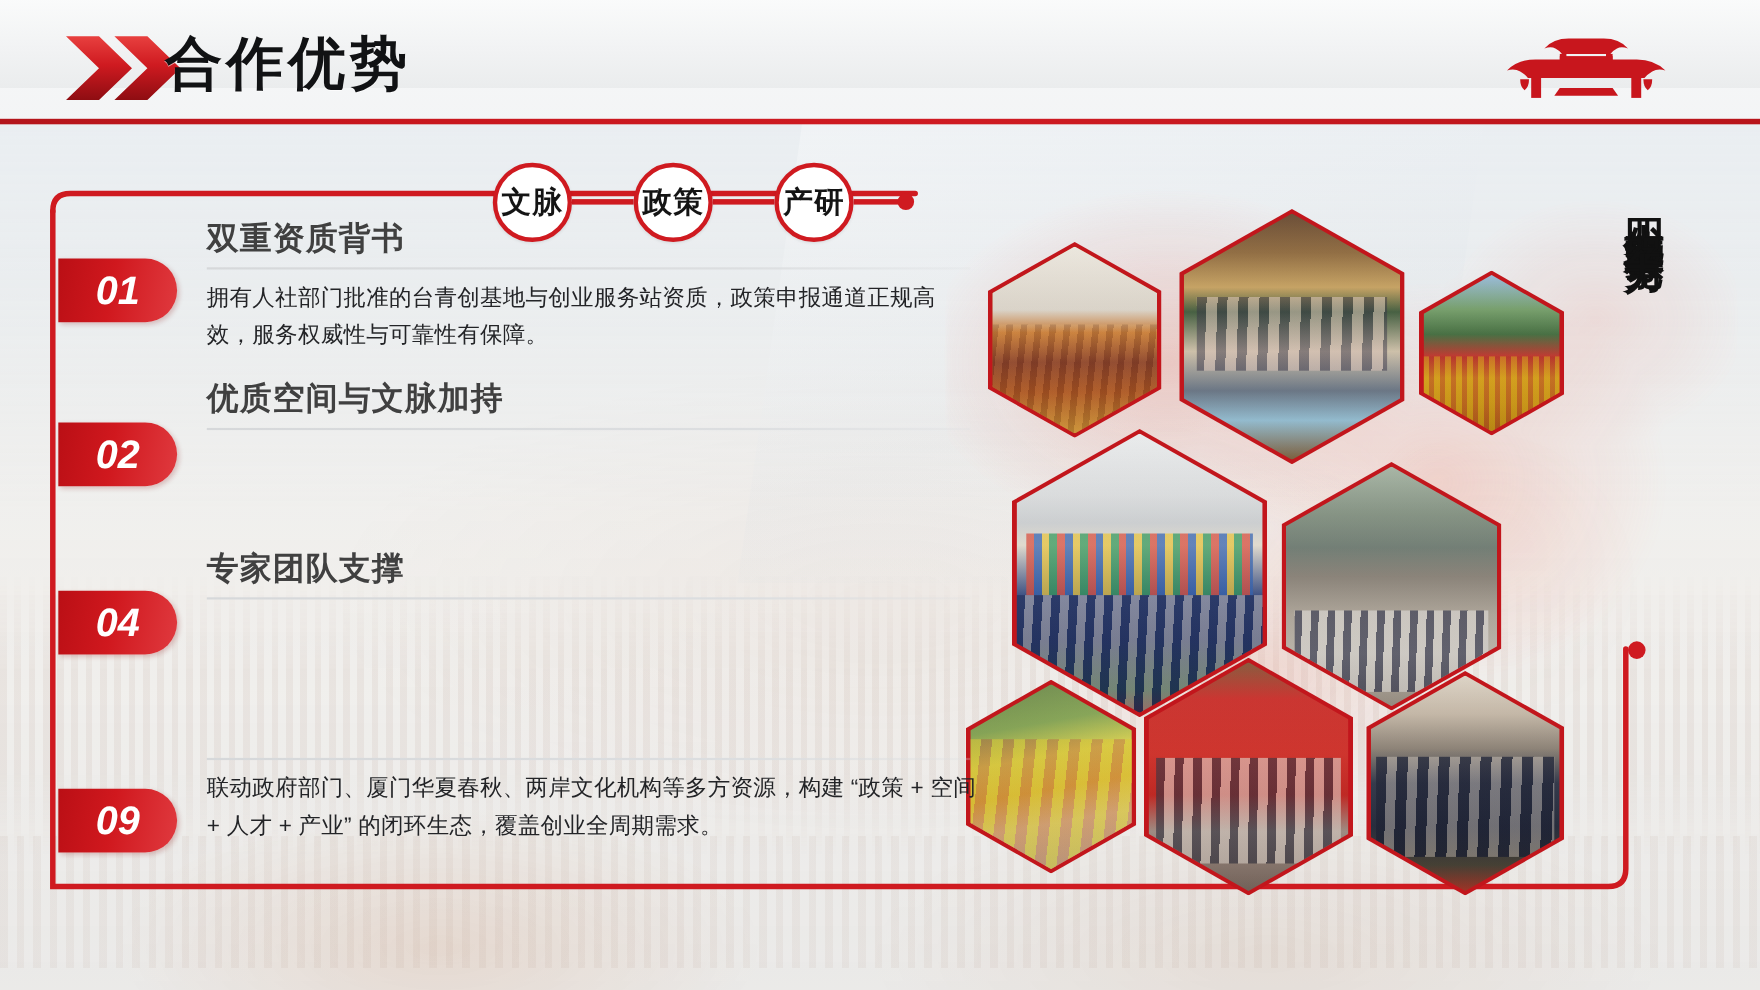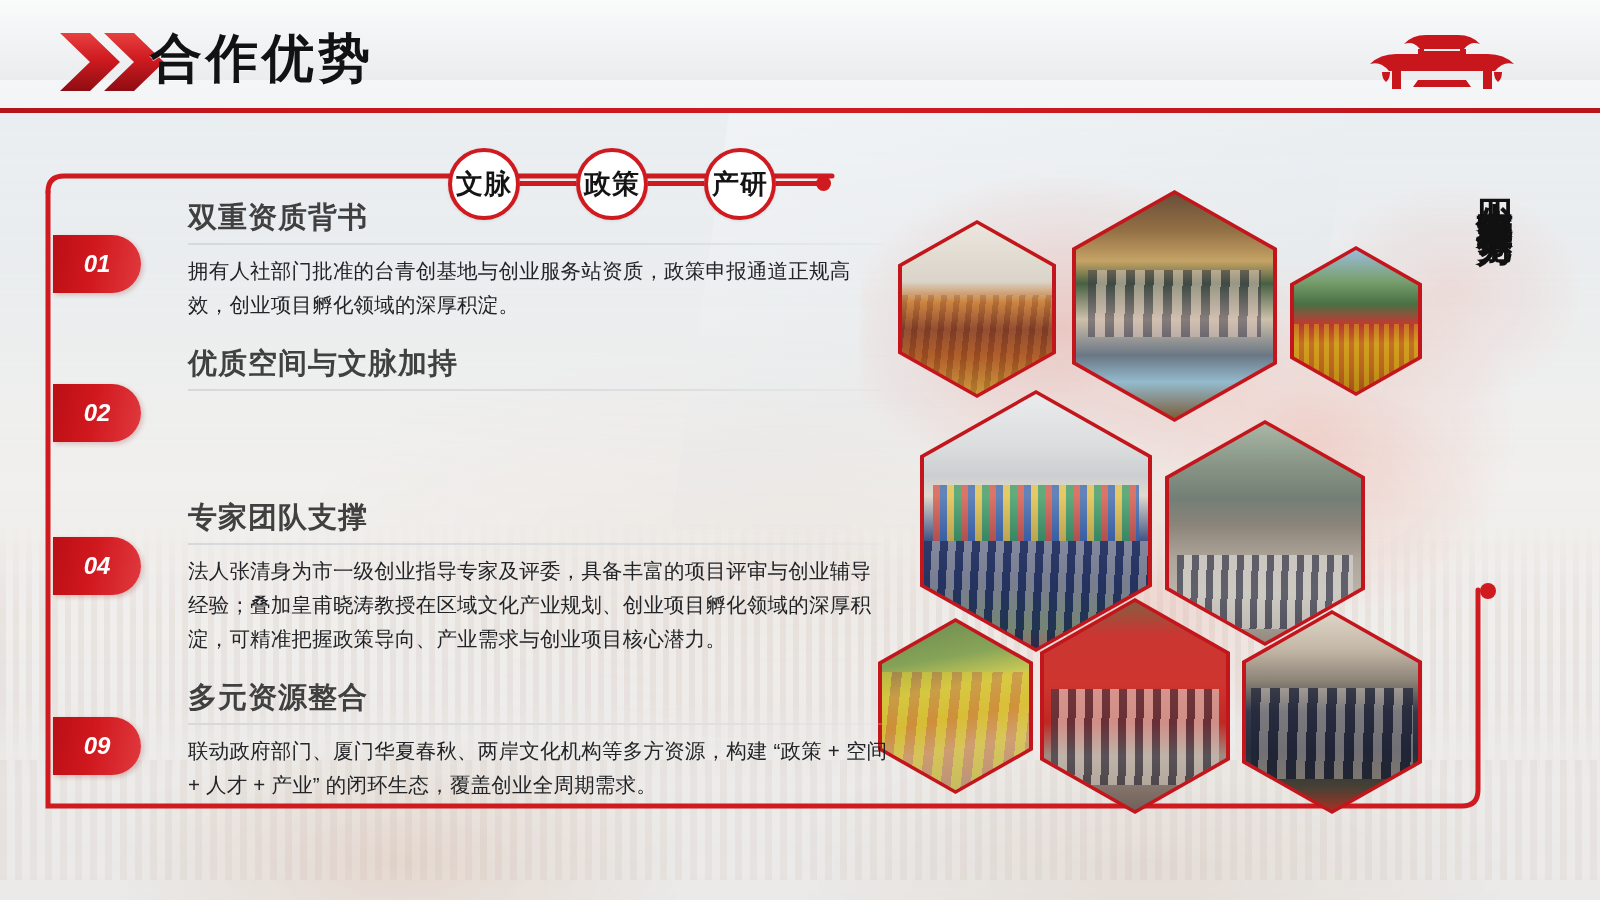--- a/index.html
+++ b/index.html
@@ -79,24 +79,24 @@
   .b1{left:0;} .b2{left:128px;} .b3{left:256px;text-align:center;}
   .blink{position:absolute;top:33px;height:5px;background:#cf1a20;}
   .bl1{left:72px;width:56px;} .bl2{left:200px;width:56px;}
   .bl3{left:328px;width:50px;}
   .bdot{position:absolute;left:368px;top:28px;width:15px;height:15px;border-radius:50%;
     background:#cf1a20;}
 
   
   .list{position:absolute;left:48px;top:196px;width:840px;z-index:8;}
   .item{position:relative;}
-  .num{position:absolute;left:5px;width:88px;height:58px;
+  .num{position:absolute;left:5px;width:108px;height:58px;
     border-radius:0 30px 30px 0;
     background:linear-gradient(100deg,#ba0f15 0%,#d0181e 45%,#e03a3f 100%);
-    color:#fff;font-size:24px;font-weight:bold;font-style:italic;
+    color:#fff;font-size:36px;font-weight:bold;font-style:italic;
     display:flex;align-items:center;justify-content:center;letter-spacing:0px;
     box-shadow:2px 2px 5px rgba(130,0,0,.22);}
   .itxt{position:absolute;left:140px;width:700px;}
   .ittl{font-size:29px;font-weight:bold;color:#404040;letter-spacing:1px;line-height:34px;}
   .isep{margin-top:9px;width:694px;height:2px;
     background:linear-gradient(90deg,#d6d8da 0%,#dcdee0 70%,rgba(220,222,224,.25) 100%);}
   .ibody{margin-top:9px;font-size:20.5px;line-height:34px;color:#232427;letter-spacing:.2px;}
 
   
   .vtext{position:absolute;left:1462px;top:170px;width:52px;z-index:9;
@@ -232,45 +232,43 @@
     <div class="bdot"></div>
   </div>
 
   <div class="list">
 
     <div class="item" style="height:150px">
       <div class="num" style="top:39px">01</div>
       <div class="itxt" style="top:4px">
         <div class="ittl">双重资质背书</div>
         <div class="isep"></div>
-        <div class="ibody">拥有人社部门批准的台青创基地与创业服务站资质，政策申报通道正规高效，创业项目孵化领域的深厚积淀。</div>
+        <div class="ibody">拥有人社部门批准的台青创基地与创业服务站资质，政策申报通道正规高效，服务权威性与可靠性有保障。</div>
       </div>
     </div>
 
     <div class="item" style="height:150px">
       <div class="num" style="top:38px">02</div>
       <div class="itxt" style="top:0px">
         <div class="ittl">优质空间与文脉加持</div>
         <div class="isep"></div>
       </div>
     </div>
 
     <div class="item" style="height:182px">
       <div class="num" style="top:41px">04</div>
       <div class="itxt" style="top:4px">
         <div class="ittl">专家团队支撑</div>
         <div class="isep"></div>
-        <div class="ibody">法人张清身为市一级创业指导专家及评委，具备丰富的项目评审与创业辅导经验；叠加皇甫晓涛教授在区域文化产业规划、创业项目孵化领域的深厚积淀，可精准把握政策导向、产业需求与创业项目核心潜力。</div>
       </div>
     </div>
 
     <div class="item" style="height:150px">
       <div class="num" style="top:39px">09</div>
       <div class="itxt" style="top:2px">
-        <div class="ittl">多元资源整合</div>
         <div class="isep"></div>
         <div class="ibody">联动政府部门、厦门华夏春秋、两岸文化机构等多方资源，构建 “政策 + 空间 + 人才 + 产业” 的闭环生态，覆盖创业全周期需求。</div>
       </div>
     </div>
 
   </div>
 
   <div class="hexes">
     <div class="hex" style="left:38px;top:42px;width:158px;height:178px">
       <div class="inner">

